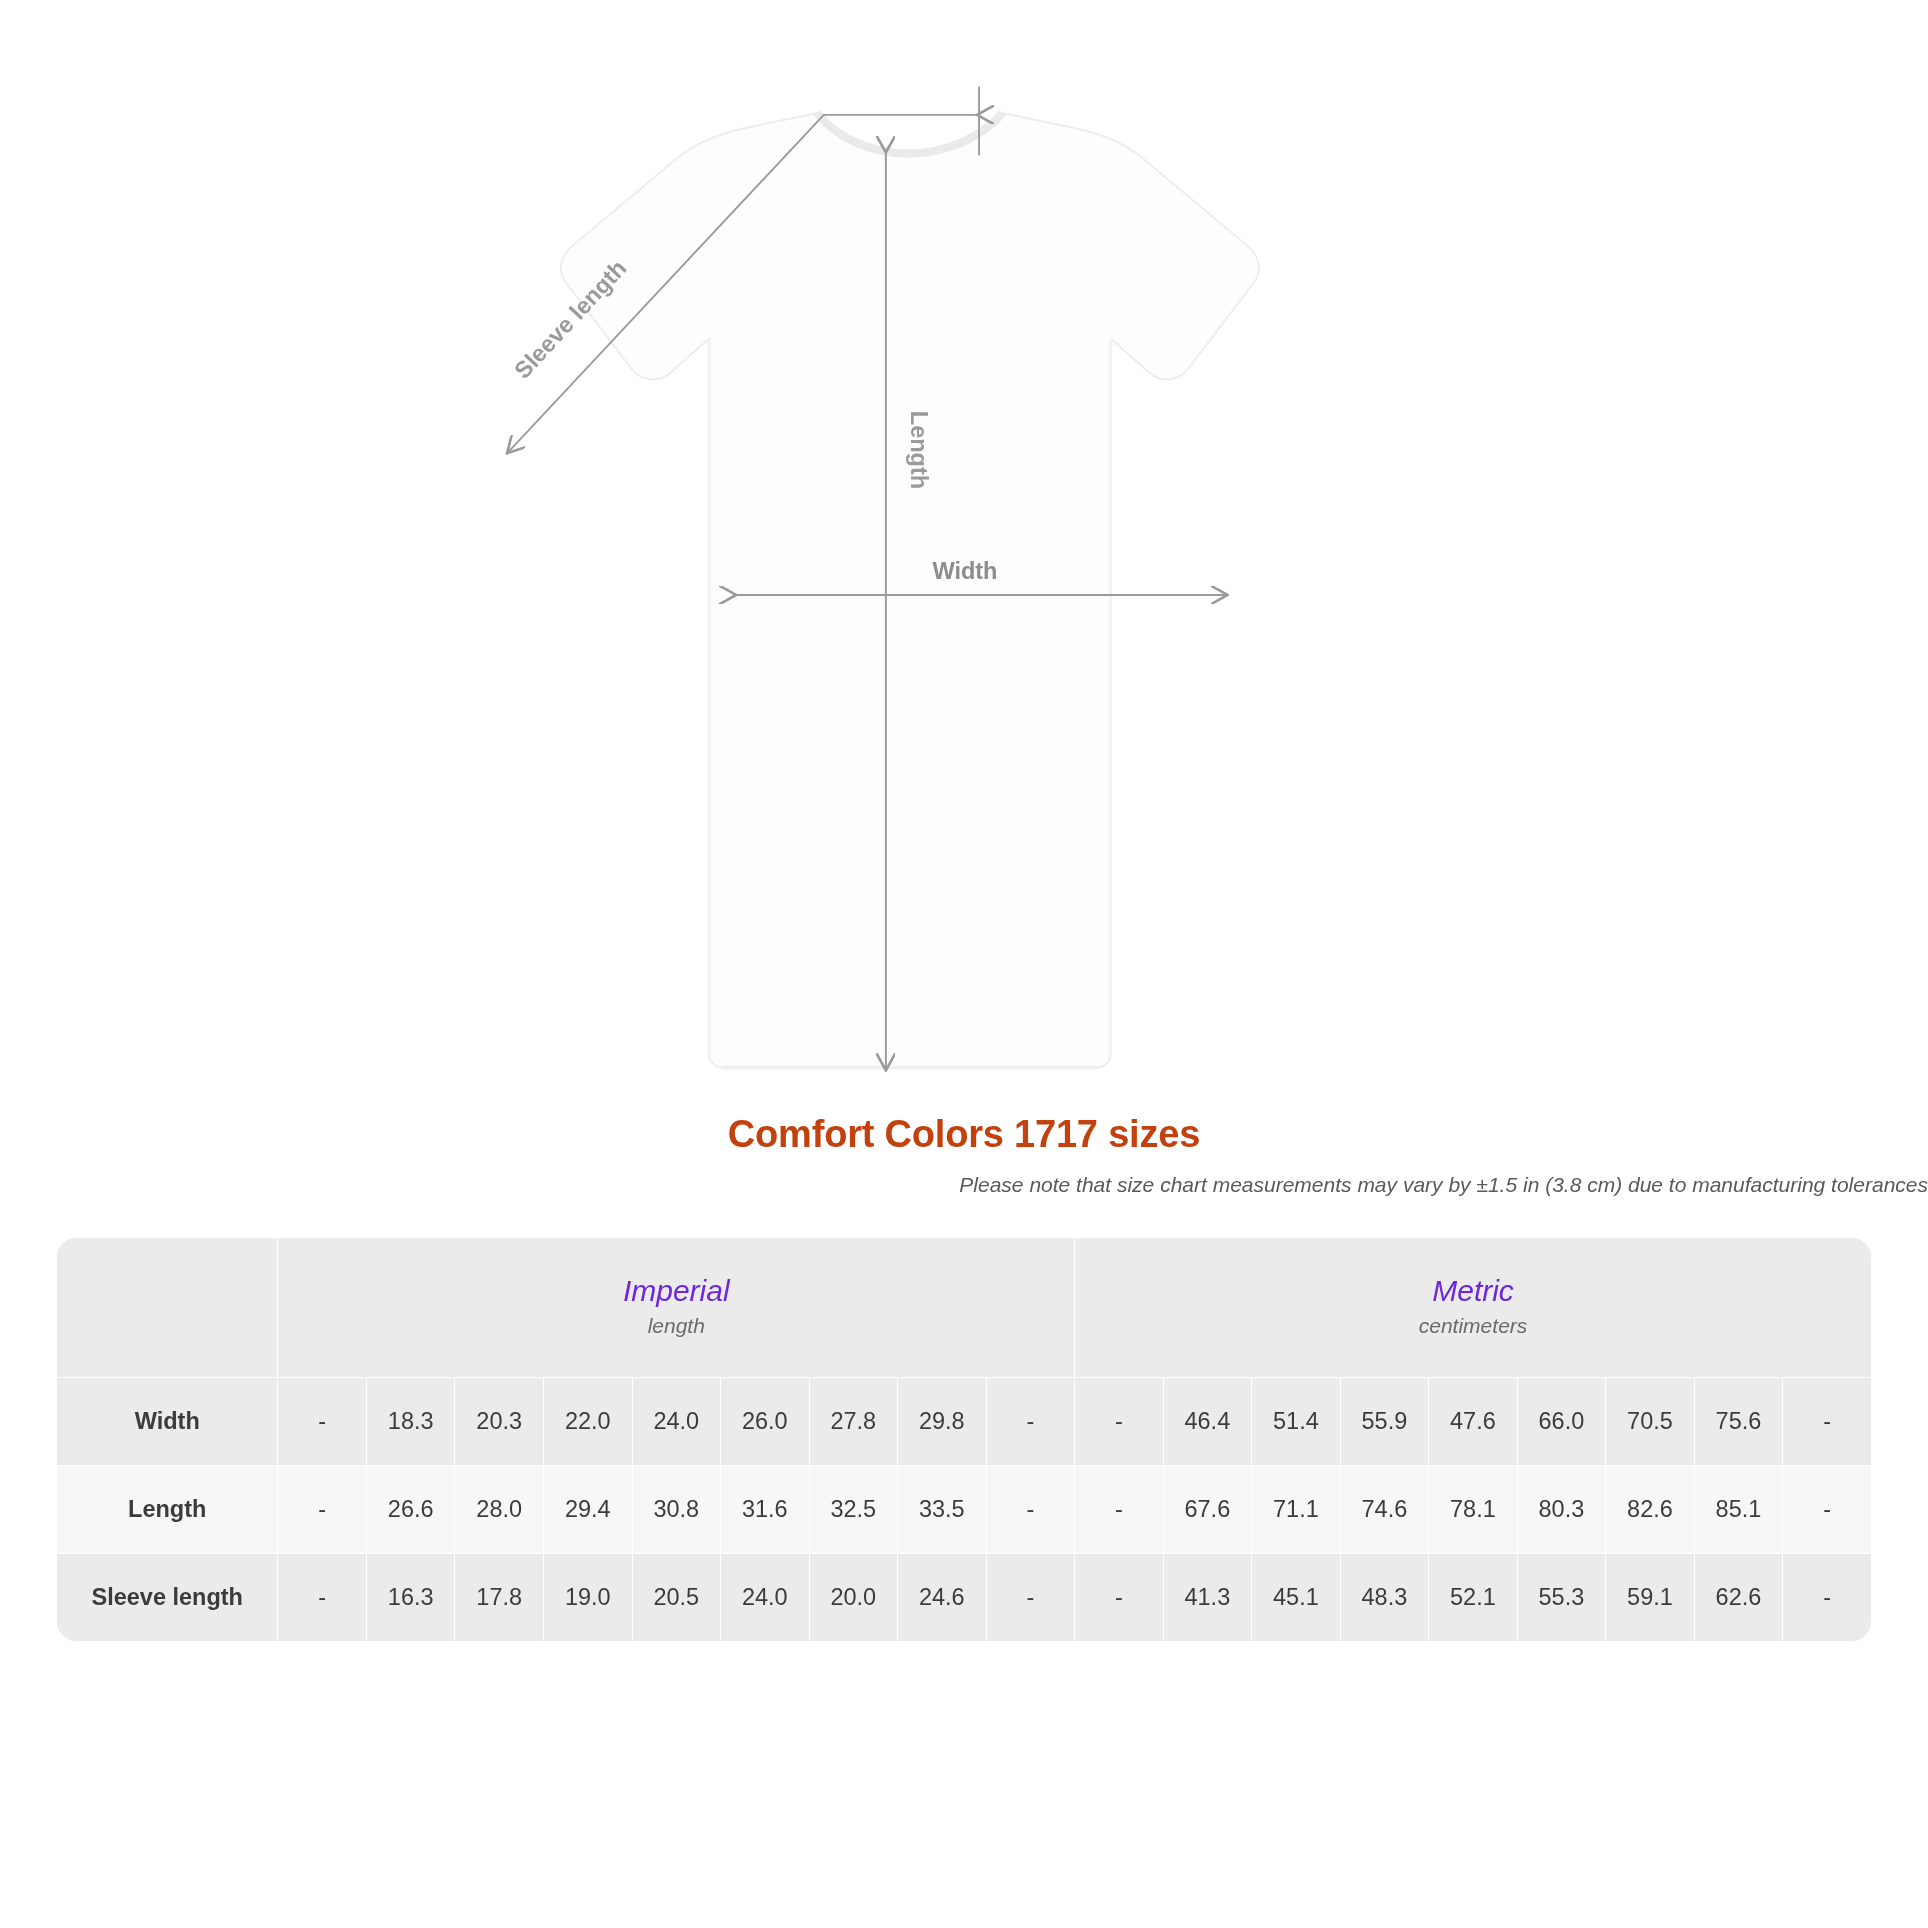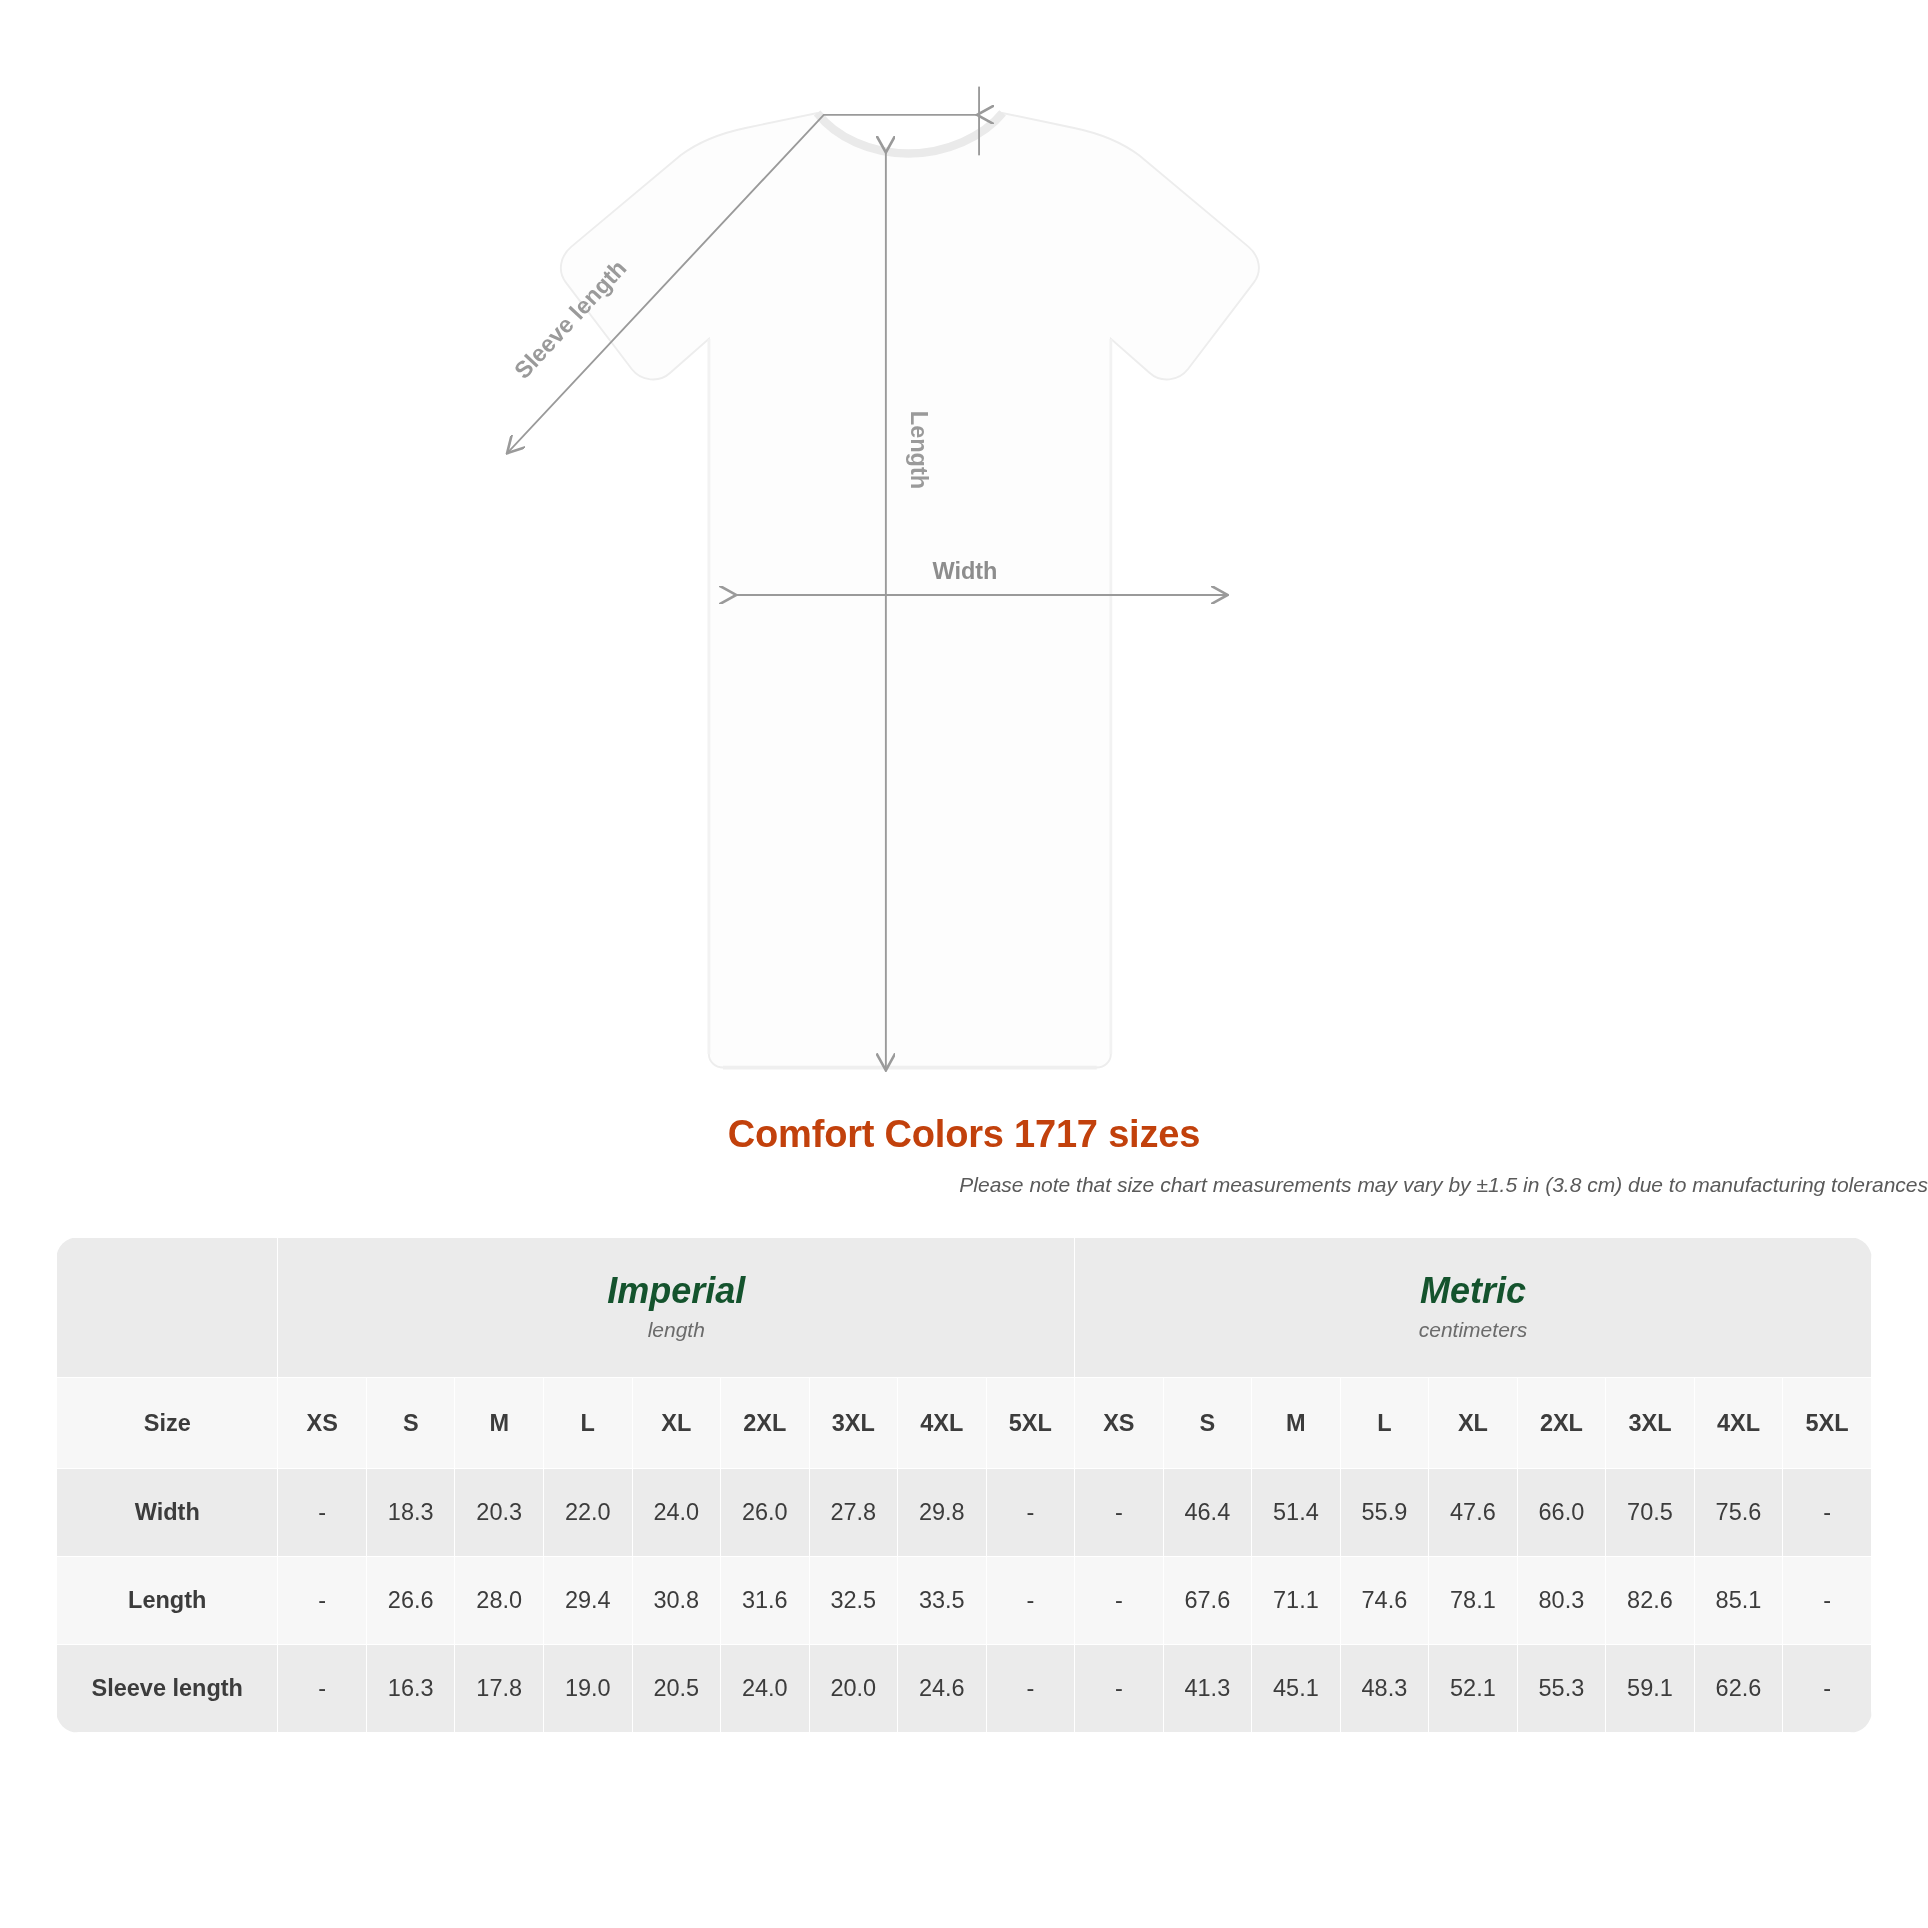--- a/index.html
+++ b/index.html
@@ -70,24 +70,24 @@
     font-size: 23.5px;
     color: #3c3c3c;
     padding: 0;
   }
   
   .unit-band td {
     background: #ebebeb;
     height: 139px;
   }
   .unit-name {
-    font-size: 36px;
-    font-weight: bold;
+    font-size: 30px;
+    font-weight: normal;
     font-style: italic;
-    color: #14532d;
+    color: #6d28d9;
     line-height: 1.25;
   }
   .unit-sub {
     font-size: 21px;
     font-style: italic;
     color: #6b6b6b;
     line-height: 1.6;
   }
   .unit-band td.blank {
     background: #ffffff;
@@ -209,41 +209,20 @@
           <td colspan="9">
             <div class="unit-name">Imperial</div>
             <div class="unit-sub">length</div>
           </td>
           <td colspan="9">
             <div class="unit-name">Metric</div>
             <div class="unit-sub">centimeters</div>
           </td>
         </tr>
 
-        <tr class="head-row">
-          <td class="rowlabel">Size</td>
-          <td>XS</td>
-          <td>S</td>
-          <td>M</td>
-          <td>L</td>
-          <td>XL</td>
-          <td>2XL</td>
-          <td>3XL</td>
-          <td>4XL</td>
-          <td>5XL</td>
-          <td>XS</td>
-          <td>S</td>
-          <td>M</td>
-          <td>L</td>
-          <td>XL</td>
-          <td>2XL</td>
-          <td>3XL</td>
-          <td>4XL</td>
-          <td>5XL</td>
-        </tr>
 
         <tr class="data-row shade">
           <td class="rowlabel">Width</td>
           <td>-</td>
           <td>18.3</td>
           <td>20.3</td>
           <td>22.0</td>
           <td>24.0</td>
           <td>26.0</td>
           <td>27.8</td>

